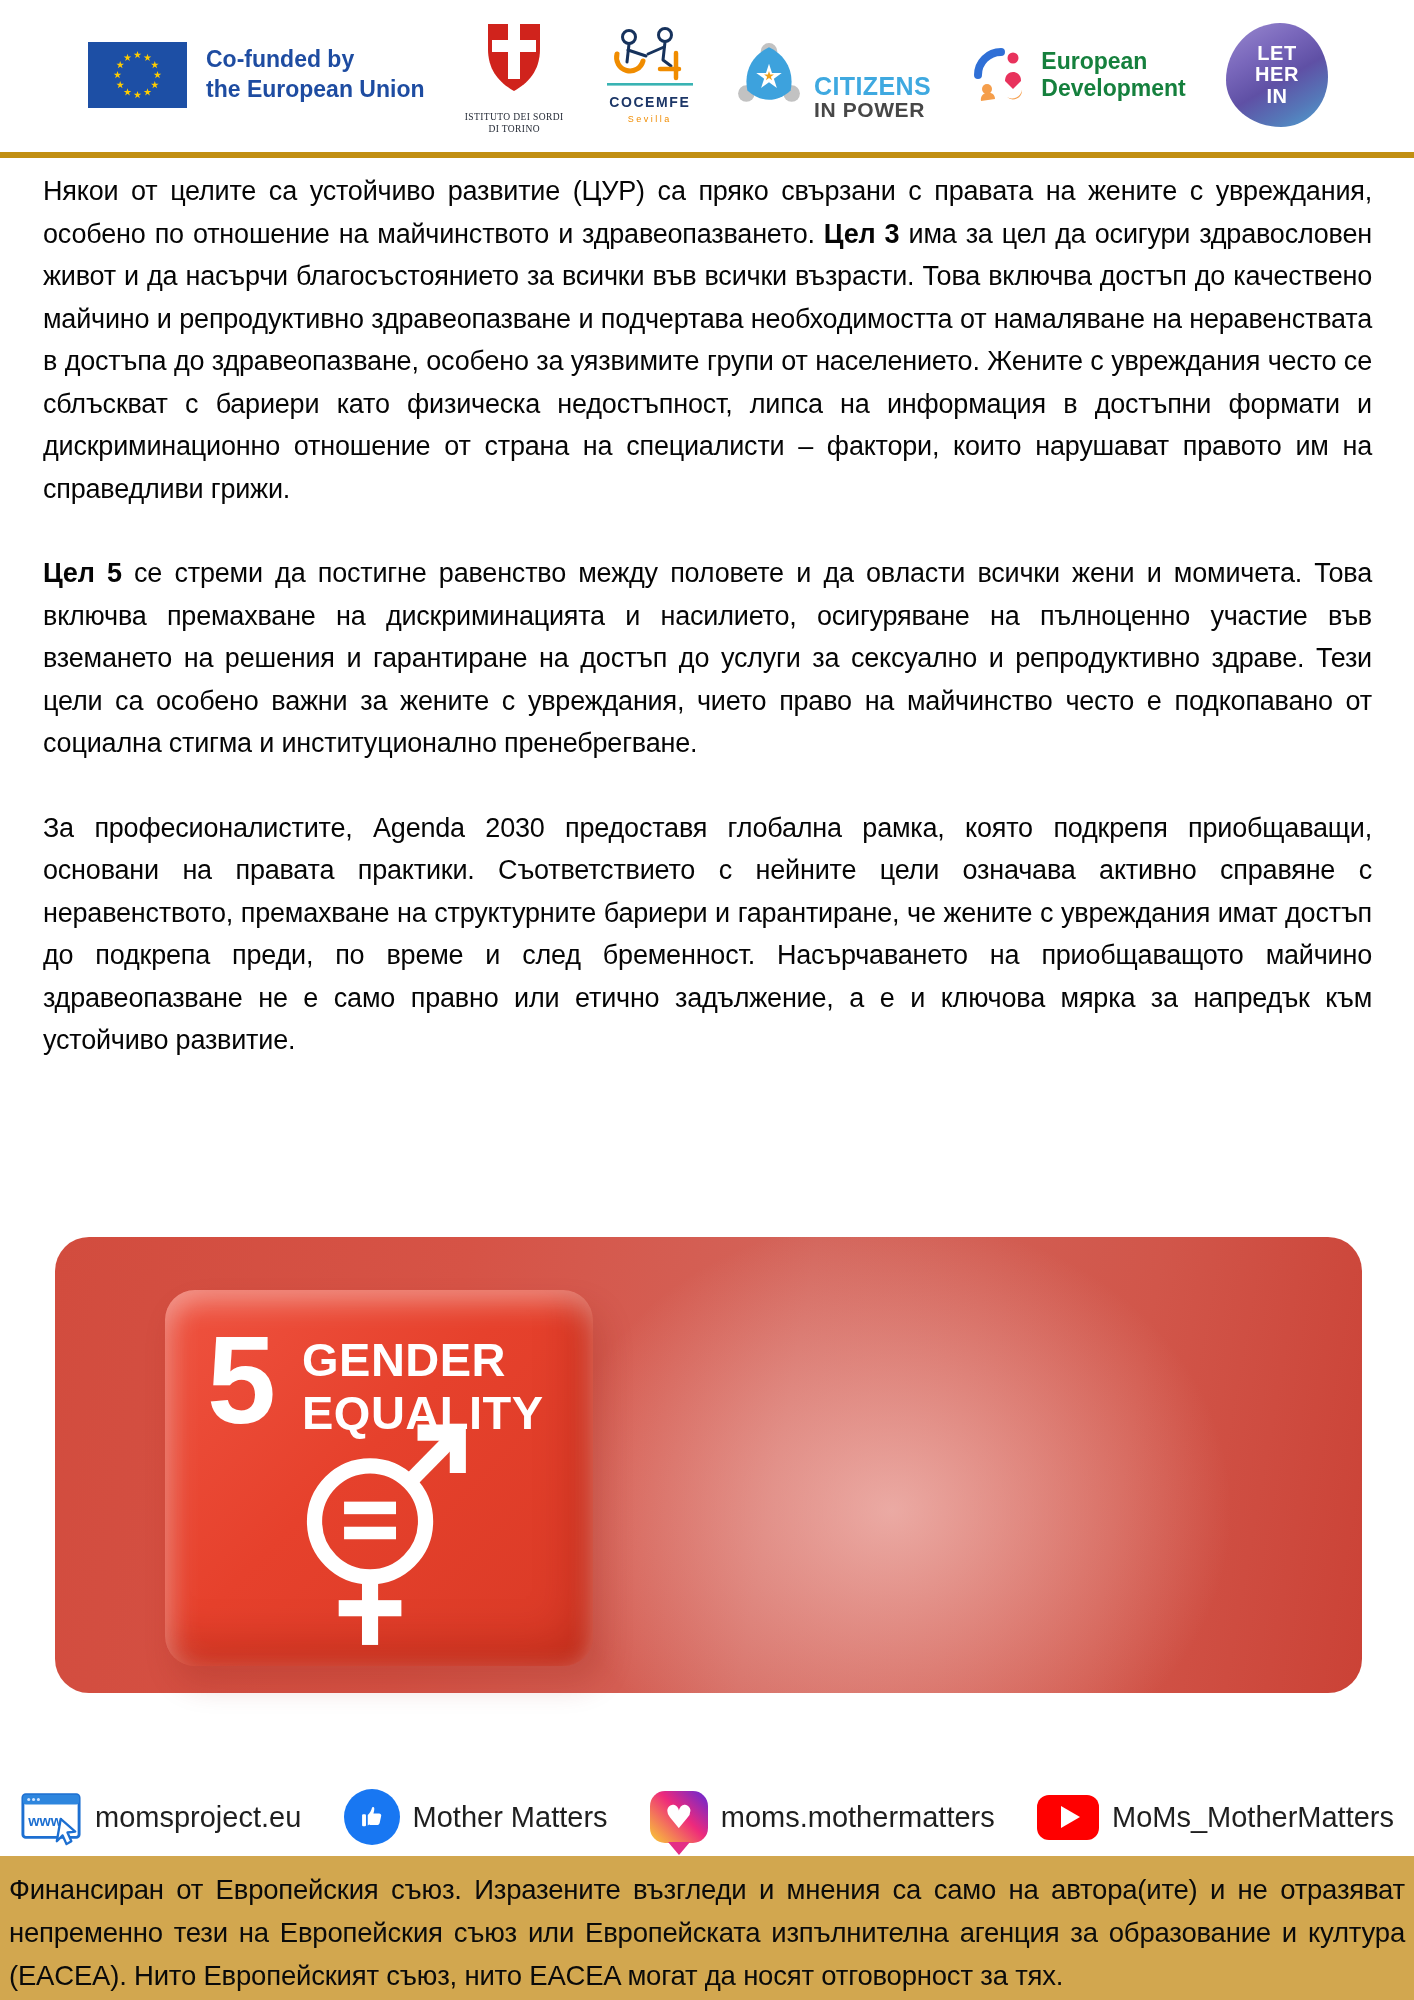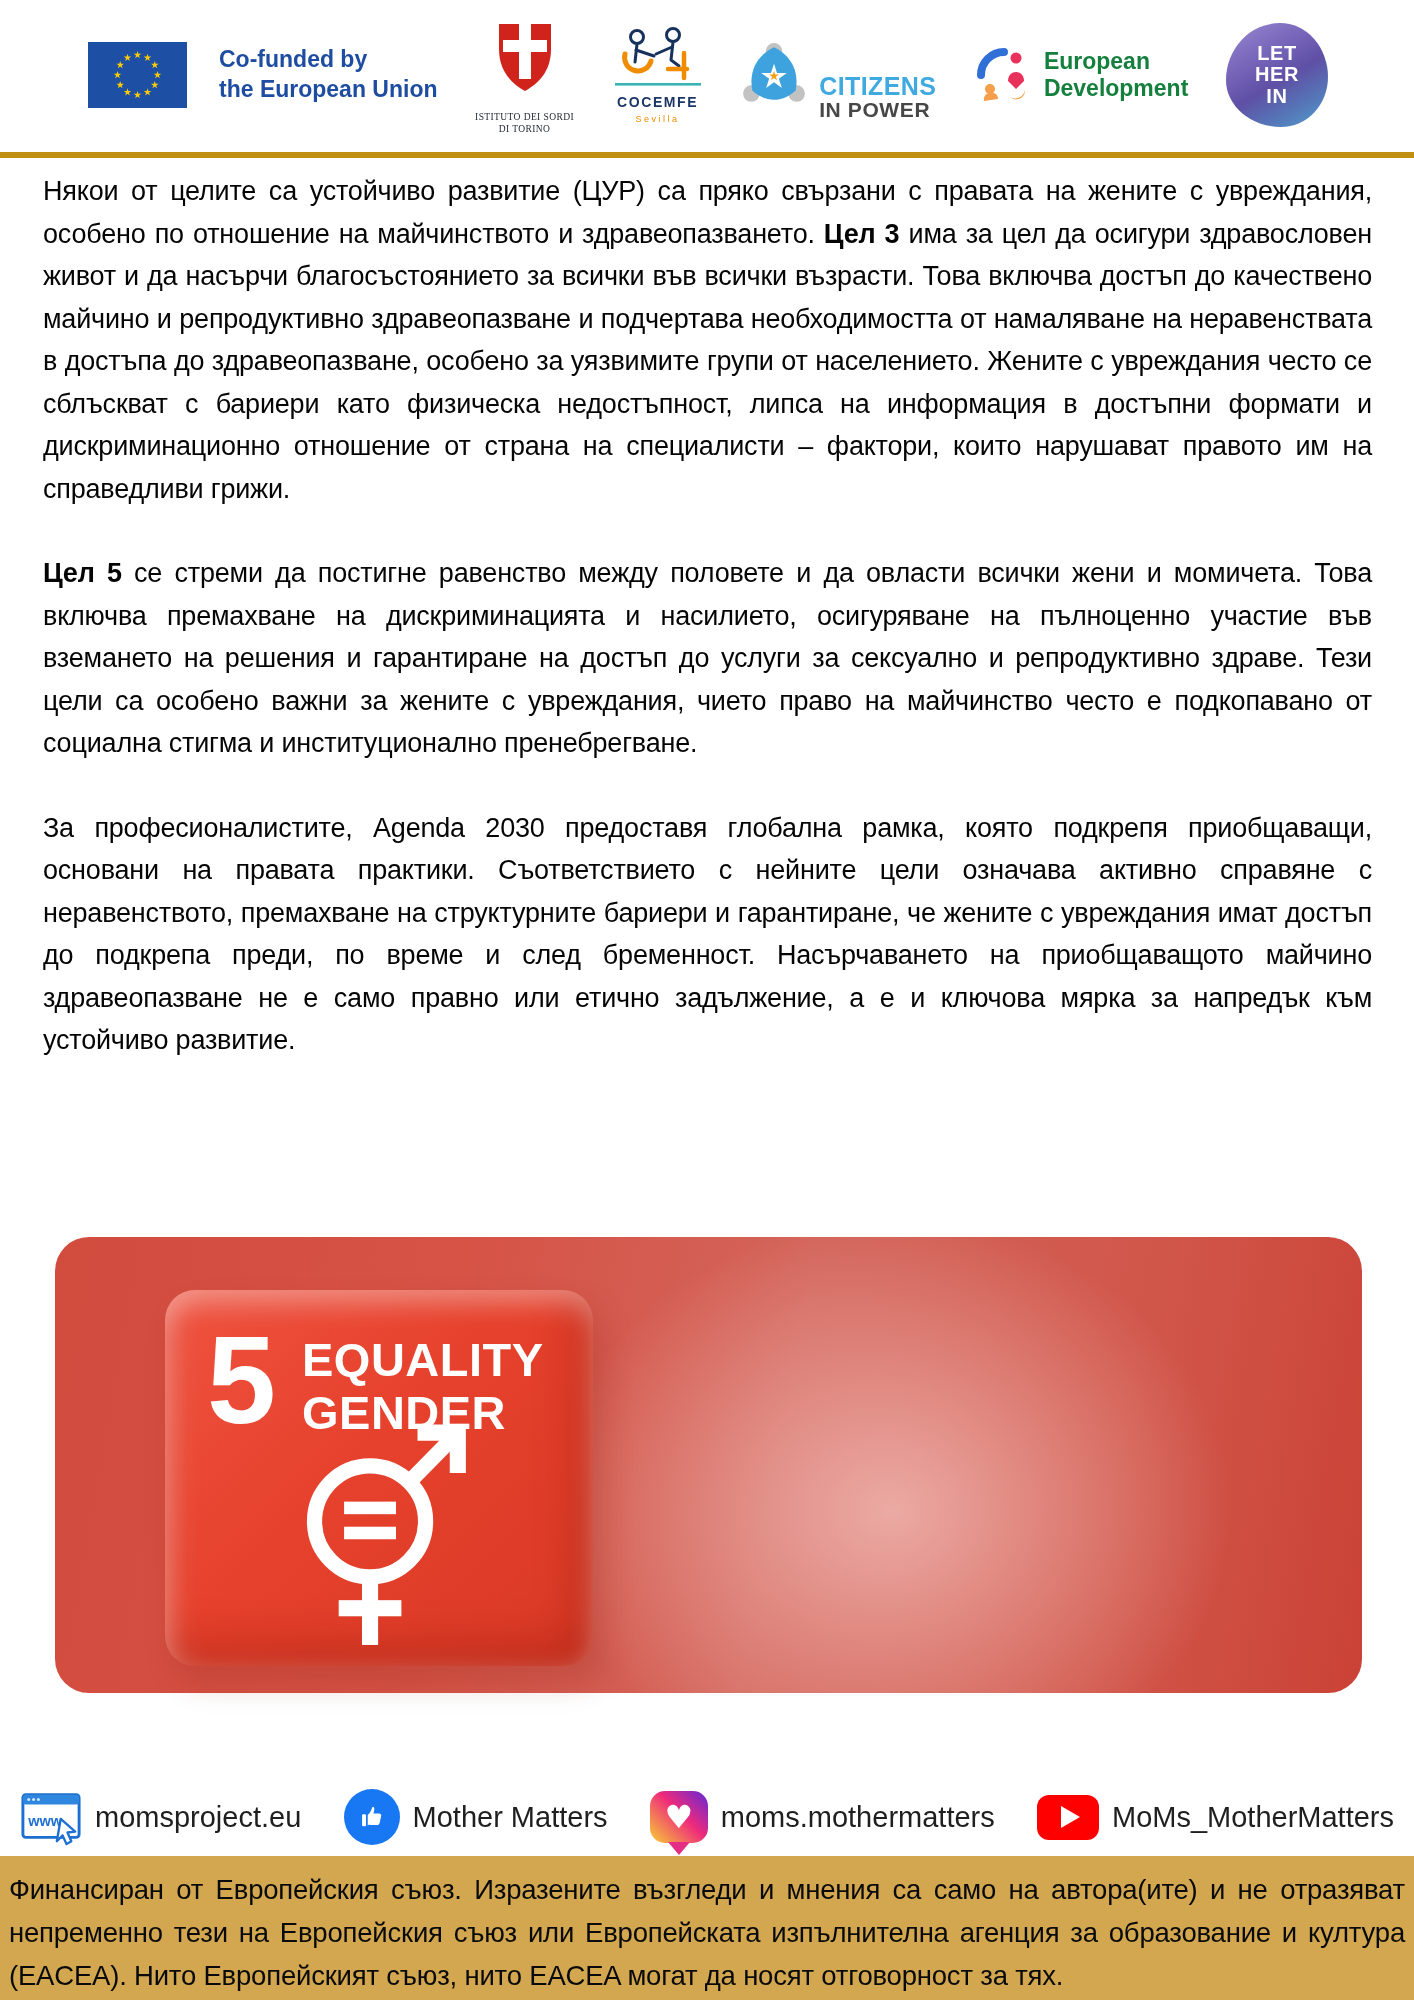--- a/index.html
+++ b/index.html
@@ -8,21 +8,21 @@
     font-family:"Liberation Sans", sans-serif;color:#050505;overflow:hidden;
   }
   
   .header{
     position:absolute;top:10px;left:0;right:0;height:130px;
     display:flex;align-items:center;justify-content:space-between;
     padding:0 86px 0 88px;box-sizing:border-box;
   }
   .logo{display:flex;align-items:center;}
   
-  .eu-logo{gap:32px;}
+  .eu-logo{gap:19px;}
   .eu-flag{width:99px;height:66px;display:block;}
   .eu-text{font-weight:bold;font-size:23px;line-height:1.3;color:#1e4ca1;}
   
   .ist-logo{flex-direction:column;align-items:center;gap:19px;margin-top:6px;}
   .ist-caption{font-family:"Liberation Serif", serif;font-size:9.5px;letter-spacing:.4px;
     color:#1e2430;text-align:center;line-height:1.25;}
   
   .coc-logo{flex-direction:column;align-items:center;gap:4px;}
   .coc-name{font-weight:bold;font-size:14px;letter-spacing:1.6px;color:#1c3667;}
   .coc-sub{font-size:9px;letter-spacing:2.5px;color:#f08c00;}
@@ -203,22 +203,22 @@
     <p><span>Някои от целите са устойчиво развитие (ЦУР) са пряко свързани с правата на жените с увреждания, особено по отношение на майчинството и здравеопазването. </span><span class="b">Цел 3</span><span> има за цел да осигури здравословен живот и да насърчи благосъстоянието за всички във всички възрасти. Това включва достъп до качествено майчино и репродуктивно здравеопазване и подчертава необходимостта от намаляване на неравенствата в достъпа до здравеопазване, особено за уязвимите групи от населението. Жените с увреждания често се сблъскват с бариери като физическа недостъпност, липса на информация в достъпни формати и дискриминационно отношение от страна на специалисти – фактори, които нарушават правото им на справедливи грижи.</span></p>
     <p><span></span><span class="b">Цел 5</span><span> се стреми да постигне равенство между половете и да овласти всички жени и момичета. Това включва премахване на дискриминацията и насилието, осигуряване на пълноценно участие във вземането на решения и гарантиране на достъп до услуги за сексуално и репродуктивно здраве. Тези цели са особено важни за жените с увреждания, чието право на майчинство често е подкопавано от социална стигма и институционално пренебрегване.</span></p>
     <p><span>За професионалистите, Agenda 2030 предоставя глобална рамка, която подкрепя приобщаващи, основани на правата практики. Съответствието с нейните цели означава активно справяне с неравенството, премахване на структурните бариери и гарантиране, че жените с увреждания имат достъп до подкрепа преди, по време и след бременност. Насърчаването на приобщаващото майчино здравеопазване не е само правно или етично задължение, а е и ключова мярка за напредък към устойчиво развитие.</span><span class="b"></span><span></span></p>
   </div>
 
   <div class="banner">
     <div class="sdg-cube">
       <div class="cube-head">
         <div class="goal-number">5</div>
         <div class="goal-title">
+          <div>GENDER</div>
           <div>EQUALITY</div>
-          <div>GENDER</div>
         </div>
       </div>
       <svg class="gender-symbol" viewBox="0 0 230 300">
         <circle cx="105" cy="150" r="62" fill="none" stroke="#ffffff" stroke-width="17"></circle>
         <rect x="76" y="128" width="58" height="14" fill="#ffffff"></rect>
         <rect x="76" y="156" width="58" height="14" fill="#ffffff"></rect>
         <line x1="144" y1="111" x2="197" y2="57" stroke="#ffffff" stroke-width="17"></line>
         <path d="M158,42 H212 V96 H194 V60 H158 Z" fill="#ffffff"></path>
         <rect x="96" y="212" width="18" height="76" fill="#ffffff"></rect>
         <rect x="70" y="238" width="70" height="18" fill="#ffffff"></rect>

